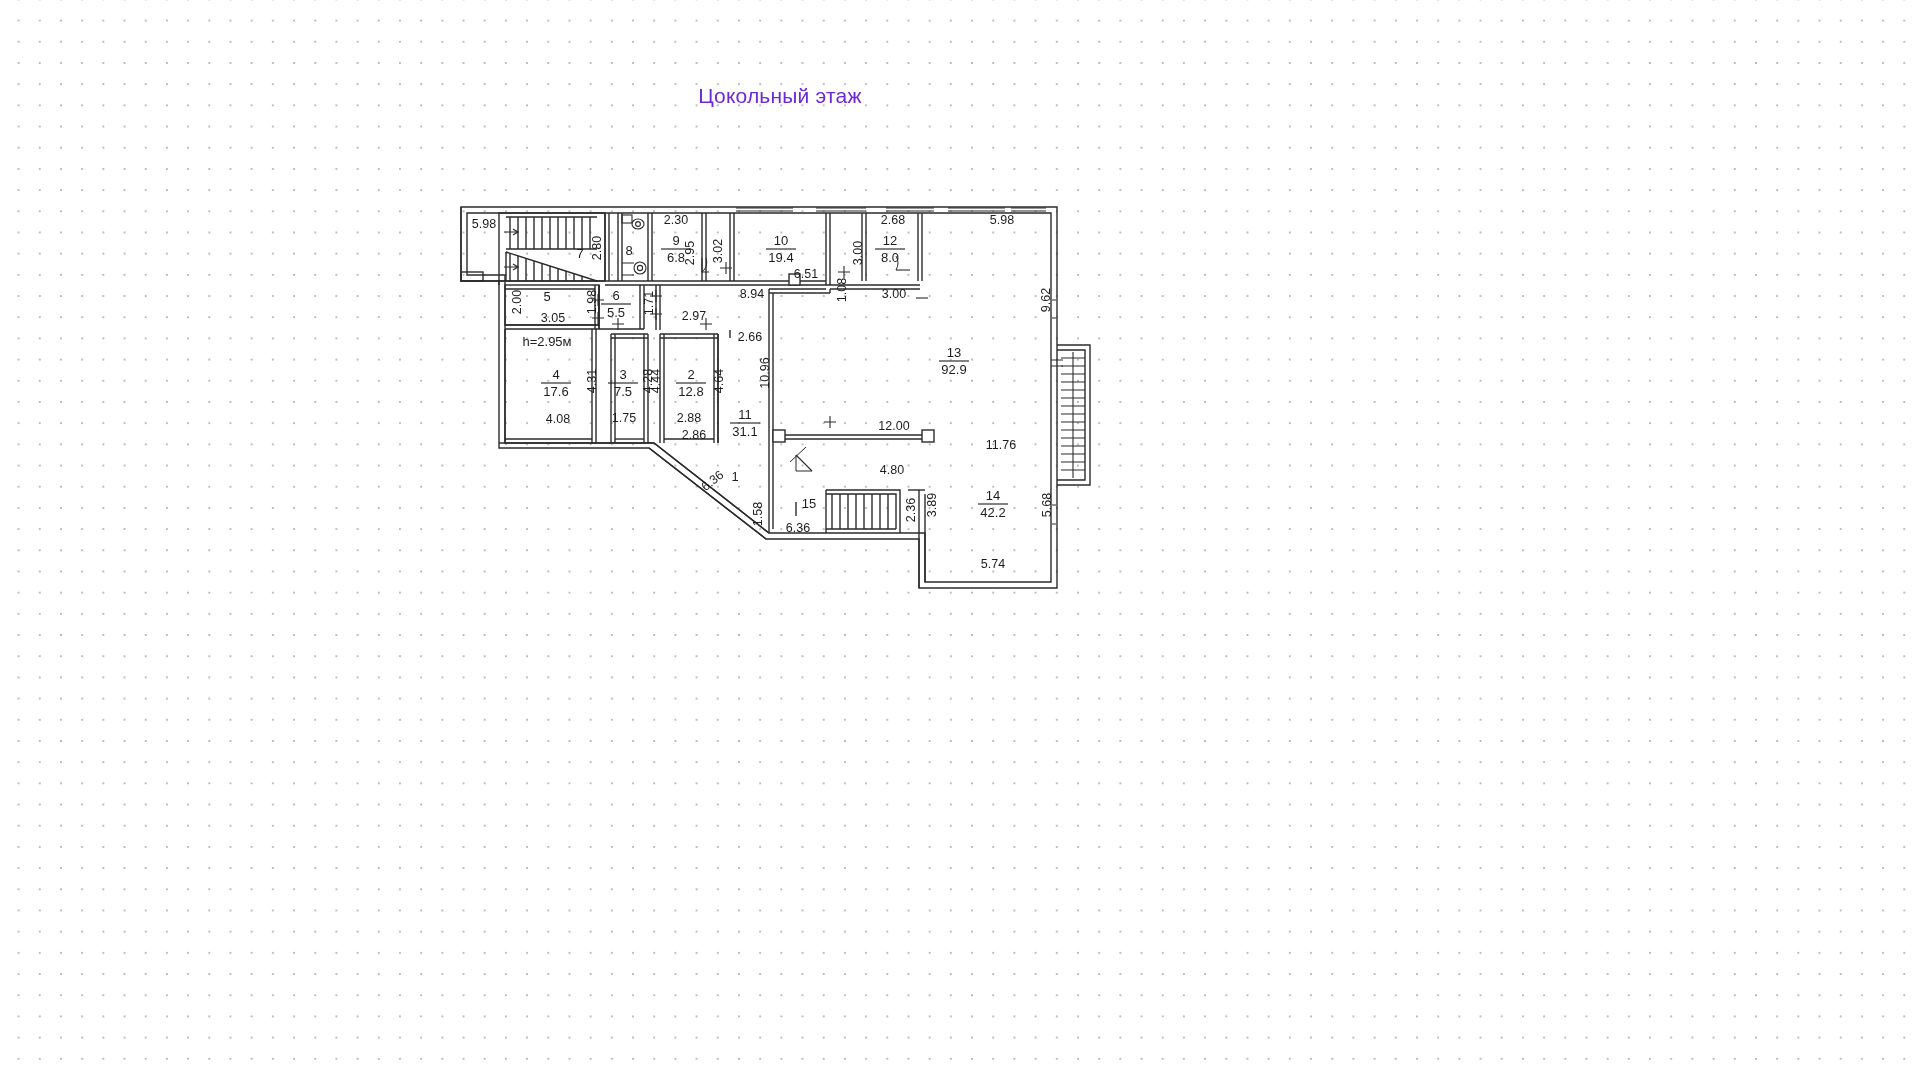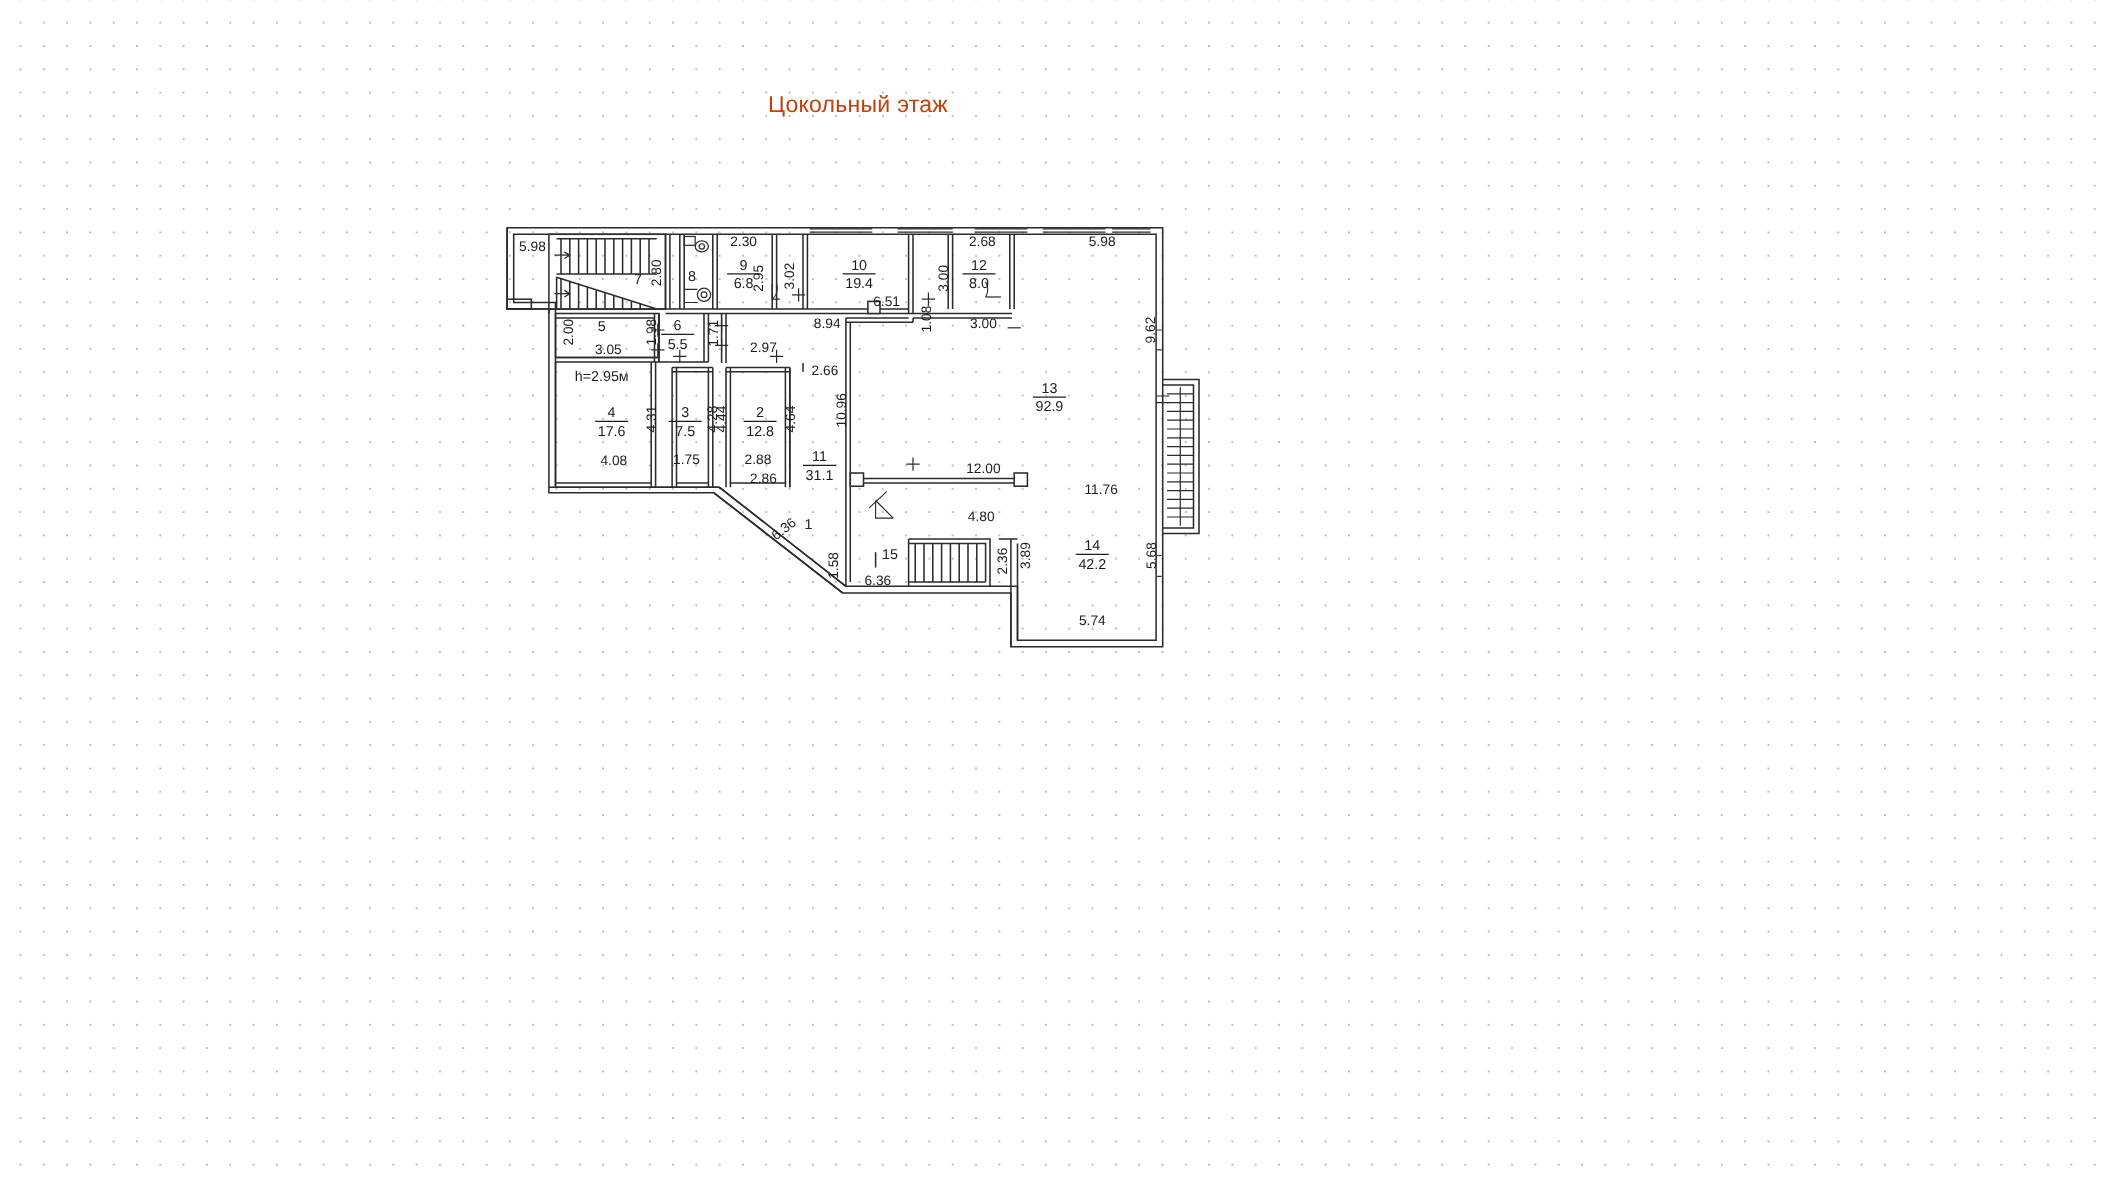--- a/index.html
+++ b/index.html
@@ -24,21 +24,21 @@
     background-size: 21.2px 21.2px;
     background-position: 8px 10px;
   }
   #plan-title {
     position: absolute;
     left: 0;
     top: 84px;
     width: 1916px;
     text-align: center;
     font-size: 21px;
-    color: #c2410c;
+    color: #6d28d9;
     letter-spacing: 0.2px;
     font-family: "Liberation Sans", sans-serif;
   }
   
   #plan-title-inner {
     display: inline-block;
     transform: translateX(-178px);
   }
   #floorplan-svg {
     position: absolute;

